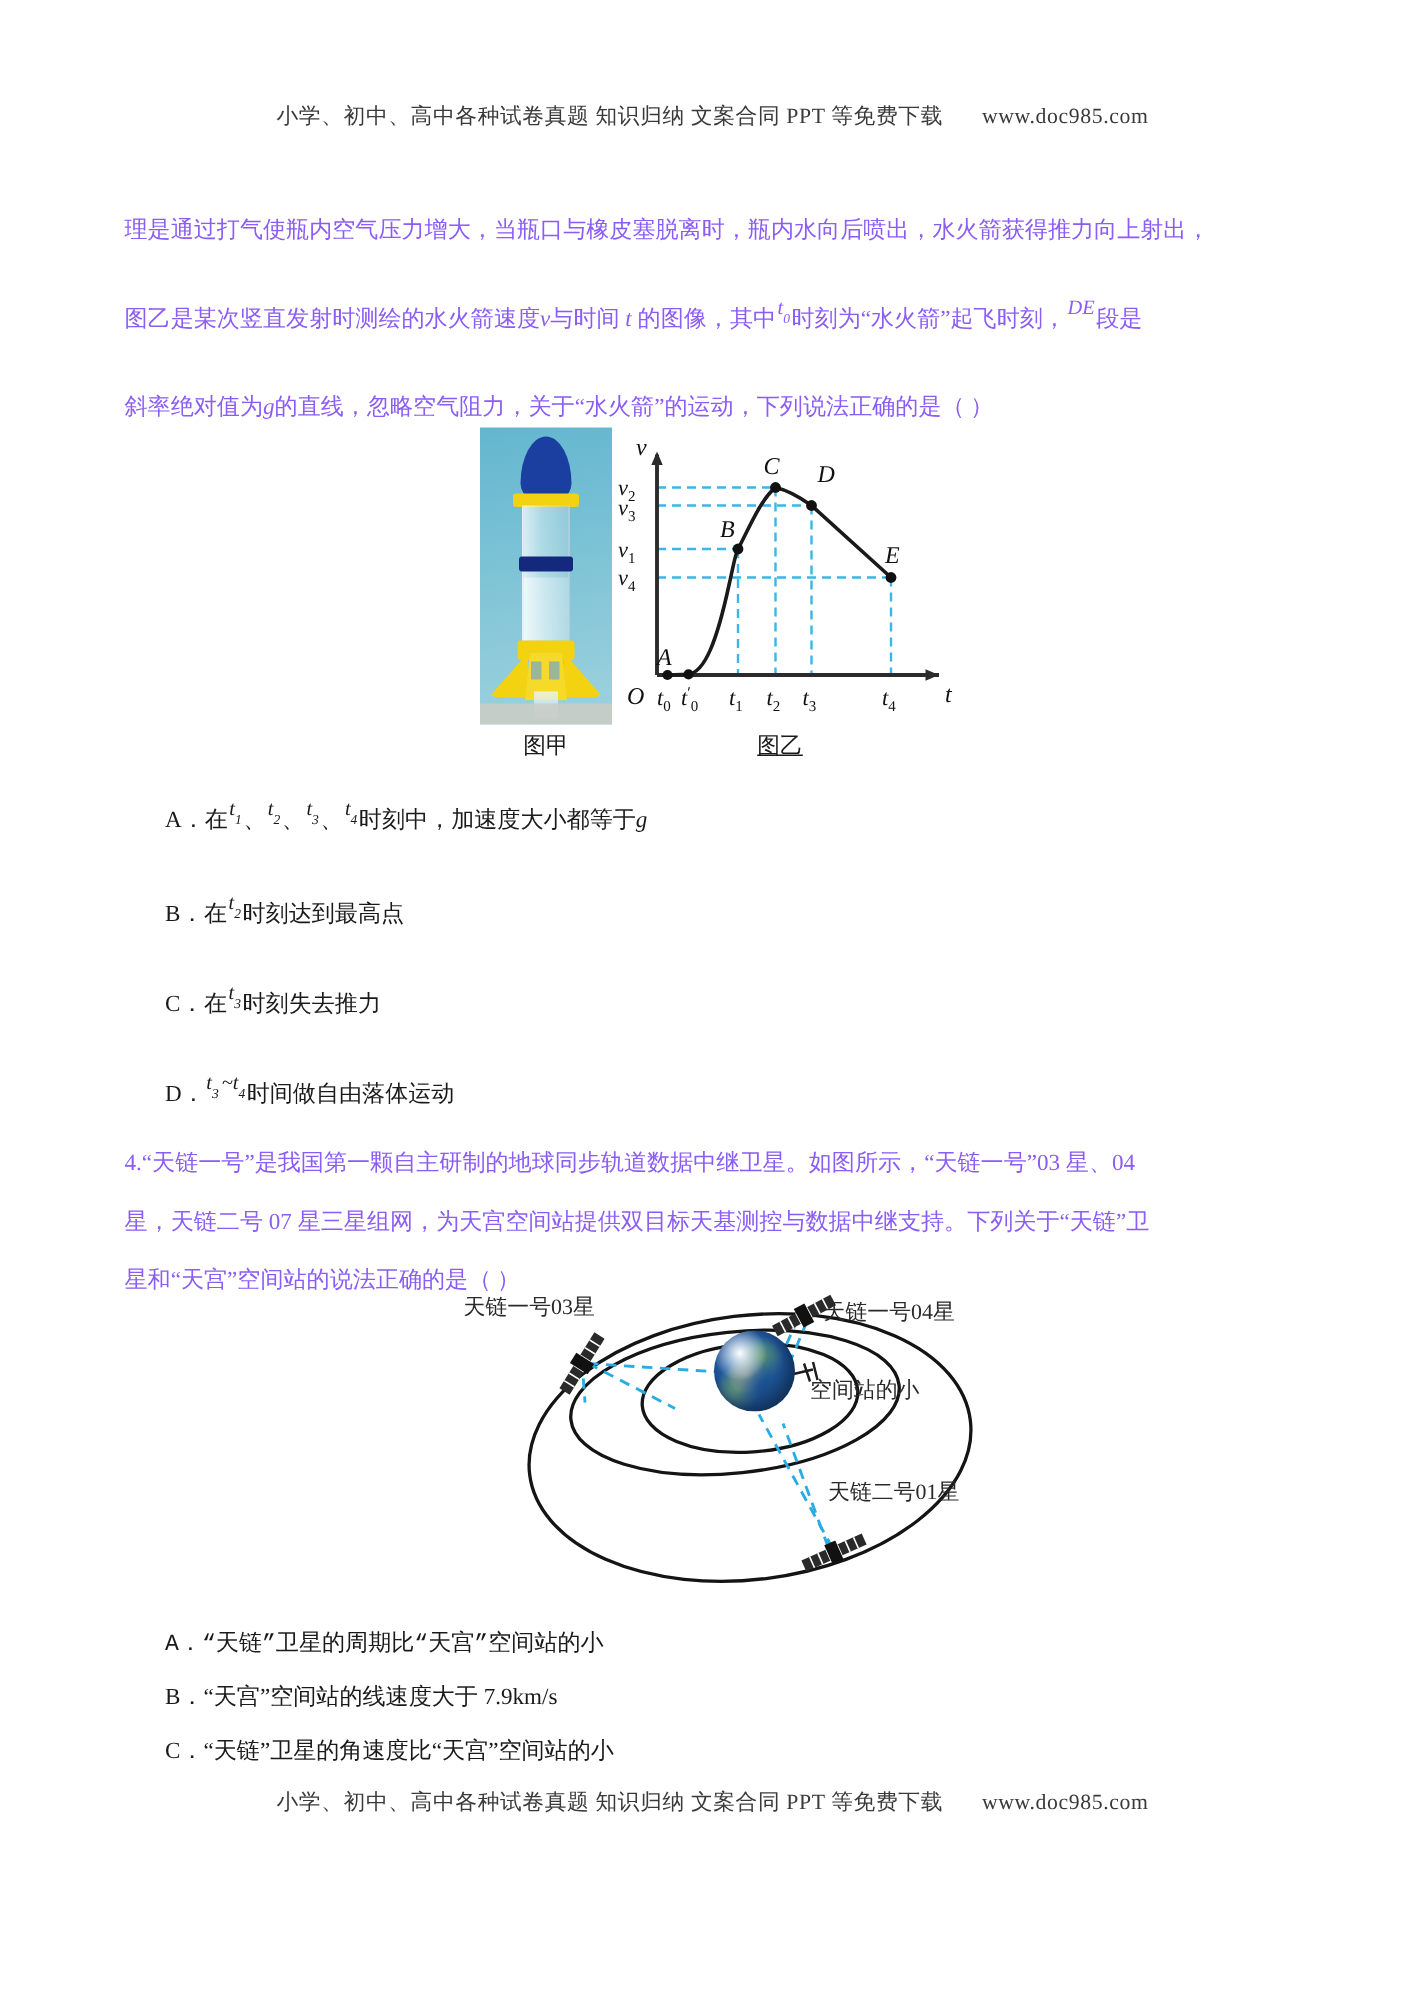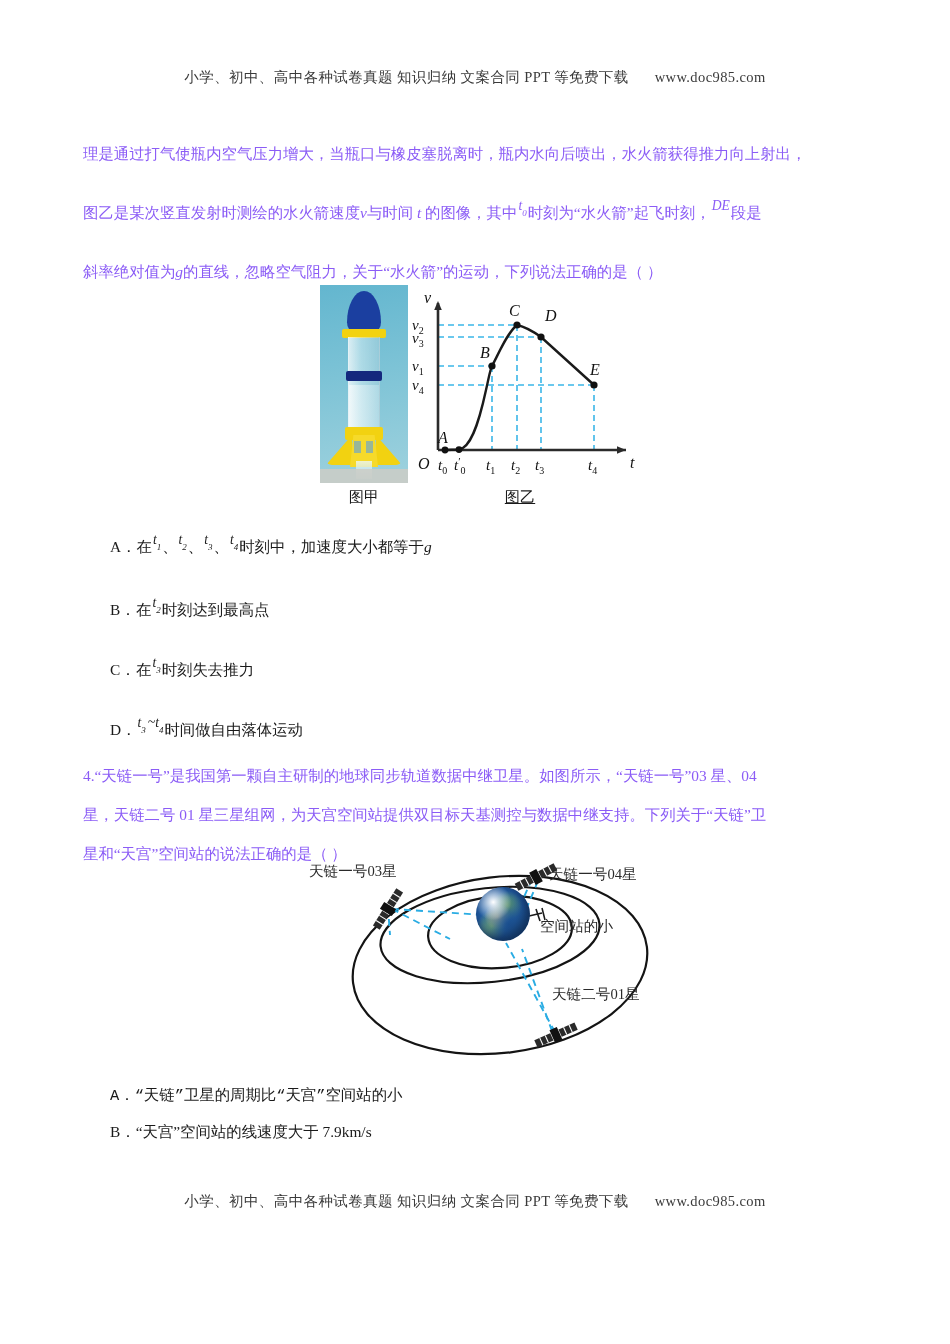--- a/index.html
+++ b/index.html
@@ -288,21 +288,21 @@
 
   <div class="opt" style="top:658px;">
     <span class="lab">C．</span><span>在</span><span class="sup">t<sub>3</sub></span><span>时刻失去推力</span>
   </div>
 
   <div class="opt" style="top:718px;">
     <span class="lab">D．</span><span class="sup">t<sub>3</sub></span><span class="sup">~t<sub>4</sub></span><span>时间做自由落体运动</span>
   </div>
 
   <div class="para q4" style="top:755px;">4.“天链一号”是我国第一颗自主研制的地球同步轨道数据中继卫星。如图所示，“天链一号”03 星、04</div>
-  <div class="para q4" style="top:794px;">星，天链二号 01 星三星组网，为天宫空间站提供双目标天基测控与数据中继支持。下列关于“天链”卫</div>
+  <div class="para q4" style="top:794px;">星，天链二号 07 星三星组网，为天宫空间站提供双目标天基测控与数据中继支持。下列关于“天链”卫</div>
   <div class="para q4" style="top:833px;">星和“天宫”空间站的说法正确的是（      ）</div>
 
   <div class="satfig">
     <svg width="400" height="205" viewBox="0 0 400 205" xmlns="http://www.w3.org/2000/svg">
 
       <ellipse cx="200" cy="108" rx="148" ry="88" transform="rotate(-7 200 108)" stroke="#141414" stroke-width="2.2" fill="none"></ellipse>
 
       <ellipse cx="190" cy="78" rx="110" ry="47" transform="rotate(-6 190 78)" stroke="#141414" stroke-width="2.2" fill="none"></ellipse>
 
       <ellipse cx="200" cy="75" rx="72" ry="36" transform="rotate(-4 200 75)" stroke="#141414" stroke-width="2.2" fill="none"></ellipse>
@@ -373,18 +373,19 @@
     <div class="earth"></div>
 
     <div class="satlabel" style="left:9px; top:5px;">天链一号03星</div>
     <div class="satlabel" style="left:249px; top:8px;">天链一号04星</div>
     <div class="satlabel" style="left:240px; top:60px;">空间站的小</div>
     <div class="satlabel" style="left:252px; top:128px;">天链二号01星</div>
   </div>
 
   <div class="opt" style="top:1084px;font-family:Liberation Mono, monospace;">A．“天链”卫星的周期比“天宫”空间站的小</div>
   <div class="opt" style="top:1120px;">B．“天宫”空间站的线速度大于 7.9km/s</div>
+  <div class="opt" style="top:1156px;">C．“天链”卫星的角速度比“天宫”空间站的小</div>
 
   <div class="wm wm-foot">
     <span>小学、初中、高中各种试卷真题 知识归纳 文案合同 PPT 等免费下载</span><span class="url">www.doc985.com</span>
   </div>
 
 </div>
 
 </body></html>

